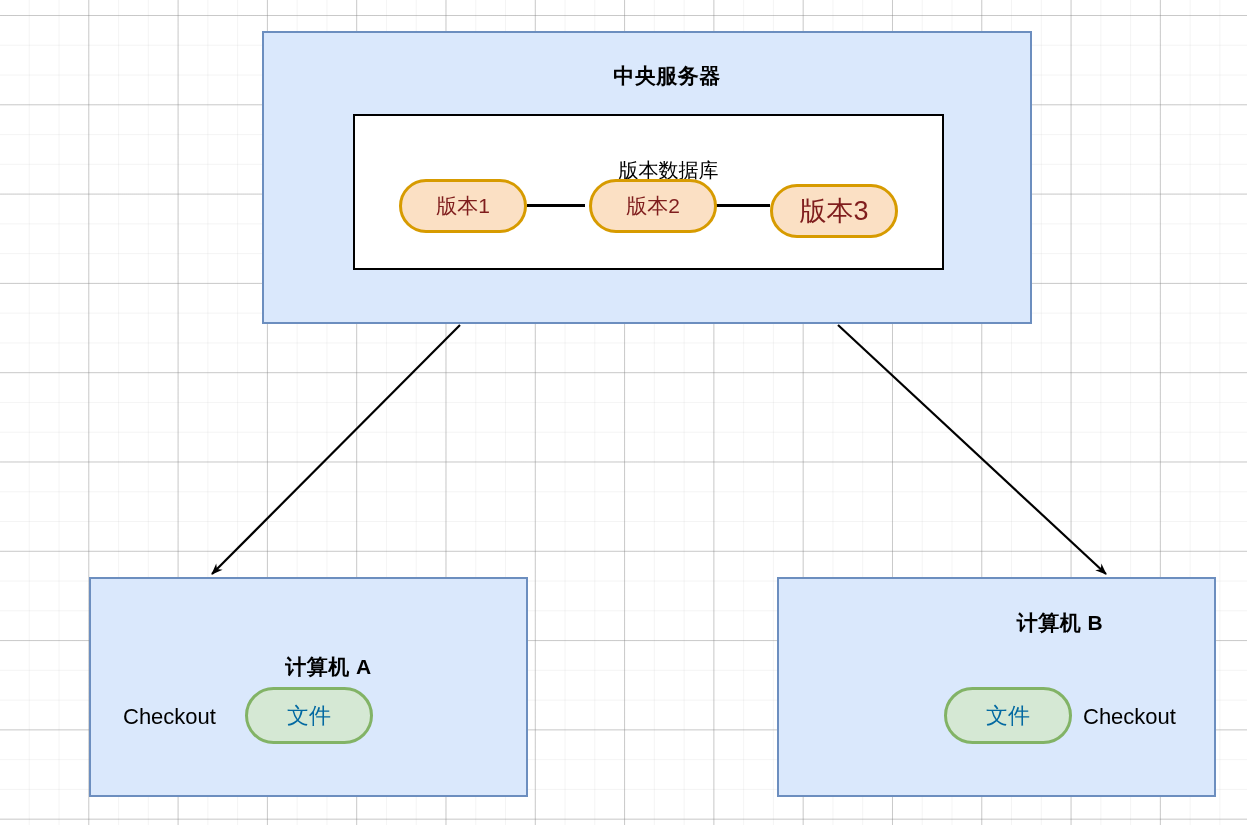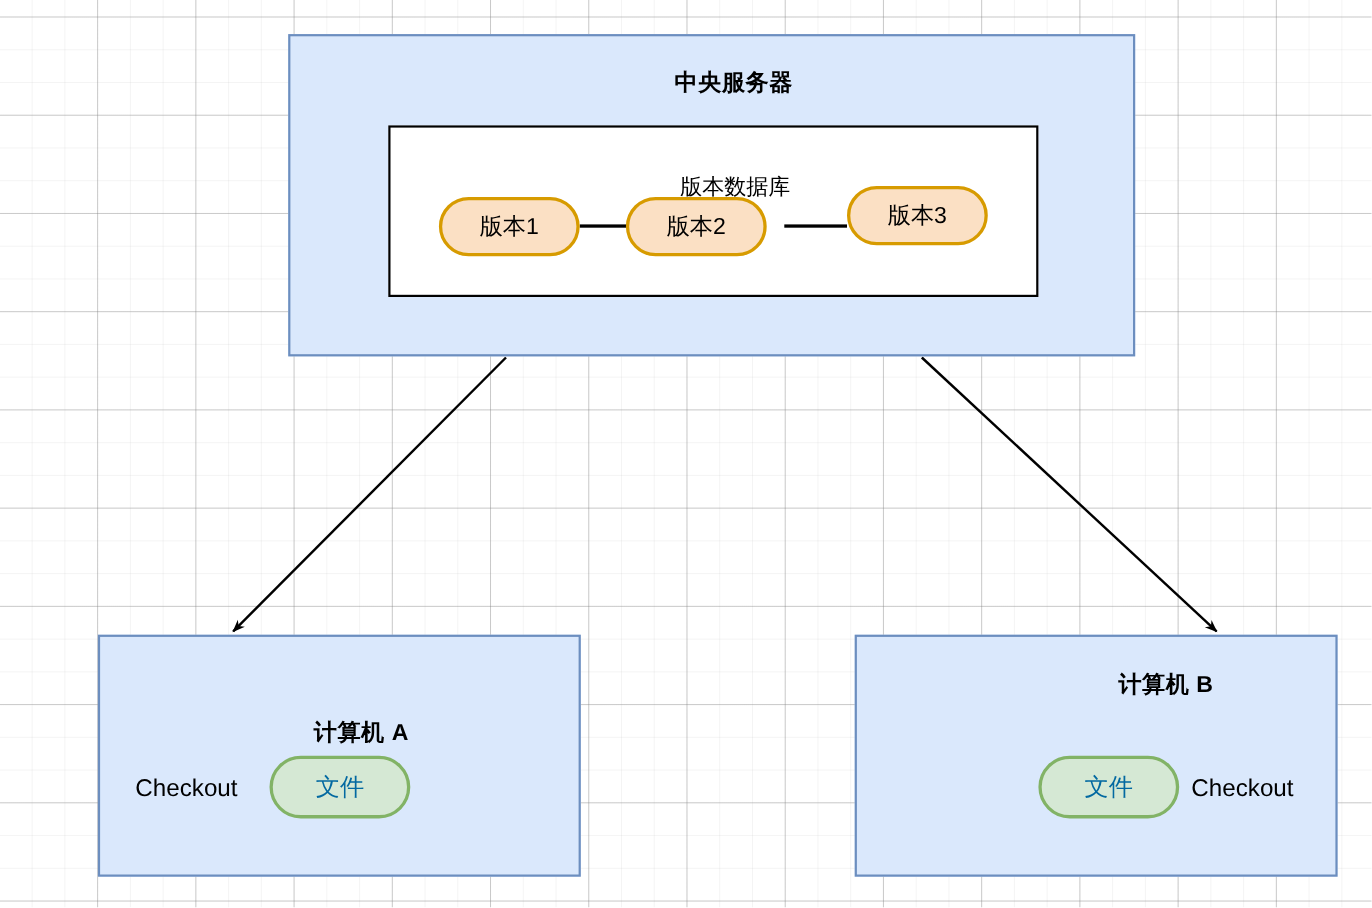--- a/index.html
+++ b/index.html
@@ -45,21 +45,21 @@
     box-sizing: border-box;
     display: flex;
     align-items: center;
     justify-content: center;
     border-radius: 999px;
     white-space: nowrap;
   }
   .pill-orange {
     background: #fbe0c4;
     border: 3px solid #d79b00;
-    color: #000000;
+    color: #7f1d1d;
   }
   .pill-green {
     background: #d5e8d4;
     border: 3px solid #82b366;
     color: #0369a1;
   }
 
   
   .title-bold {
     position: absolute;
@@ -81,22 +81,22 @@
     left: 262px; top: 63px; width: 770px;
     font-size: 21px; line-height: 26px; letter-spacing: 0.5px;
   }
   #db-box { left: 353px; top: 114px; width: 591px; height: 156px; }
   #db-title {
     left: 353px; top: 140px; width: 591px;
     font-size: 20px; line-height: 25px; font-weight: normal; margin-top: 18px;
   }
 
   #ver1 { left: 399px; top: 179px; width: 128px; height: 54px; font-size: 21px; }
-  #ver2 { left: 569px; top: 179px; width: 128px; height: 54px; font-size: 21px; }
-  #ver3 { left: 770px; top: 169px; width: 128px; height: 54px; font-size: 21px; }
+  #ver2 { left: 589px; top: 179px; width: 128px; height: 54px; font-size: 21px; }
+  #ver3 { left: 770px; top: 184px; width: 128px; height: 54px; font-size: 27px; }
 
   .connector {
     position: absolute;
     height: 3px;
     background: #000000;
     top: 204px;
   }
   #conn-1-2 { left: 527px; width: 58px; }
   #conn-2-3 { left: 713px; width: 57px; }
 

